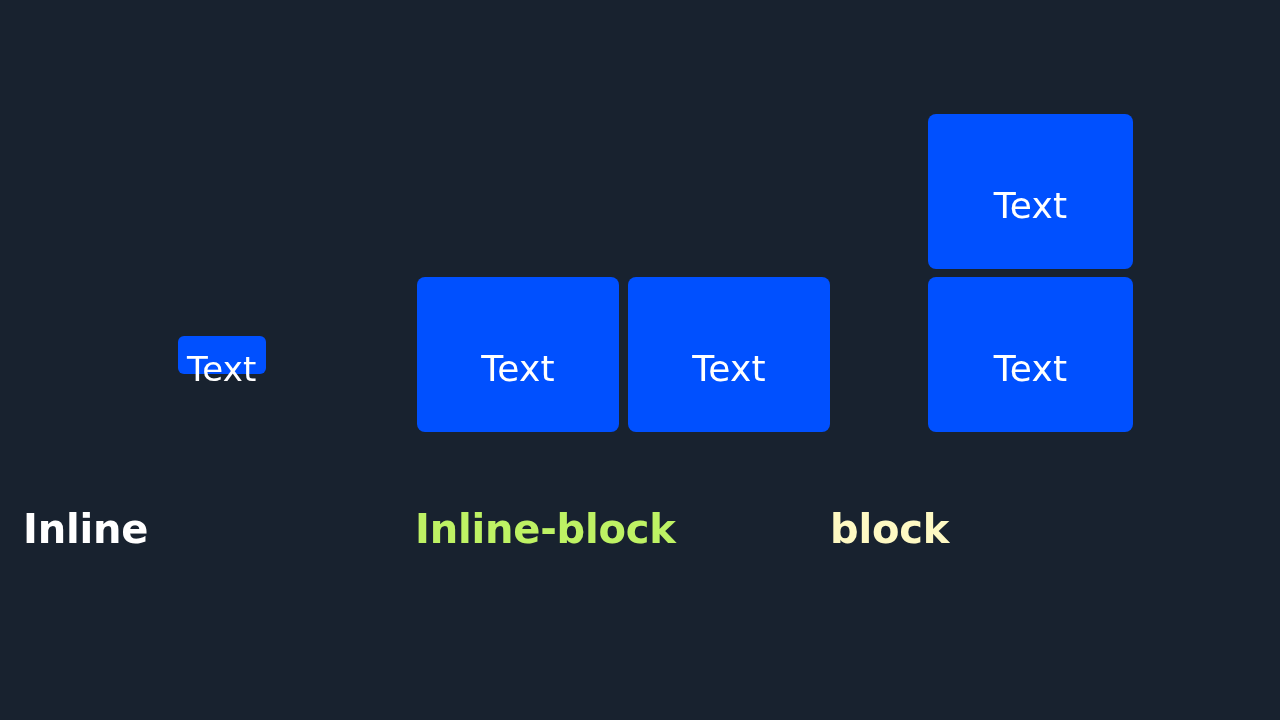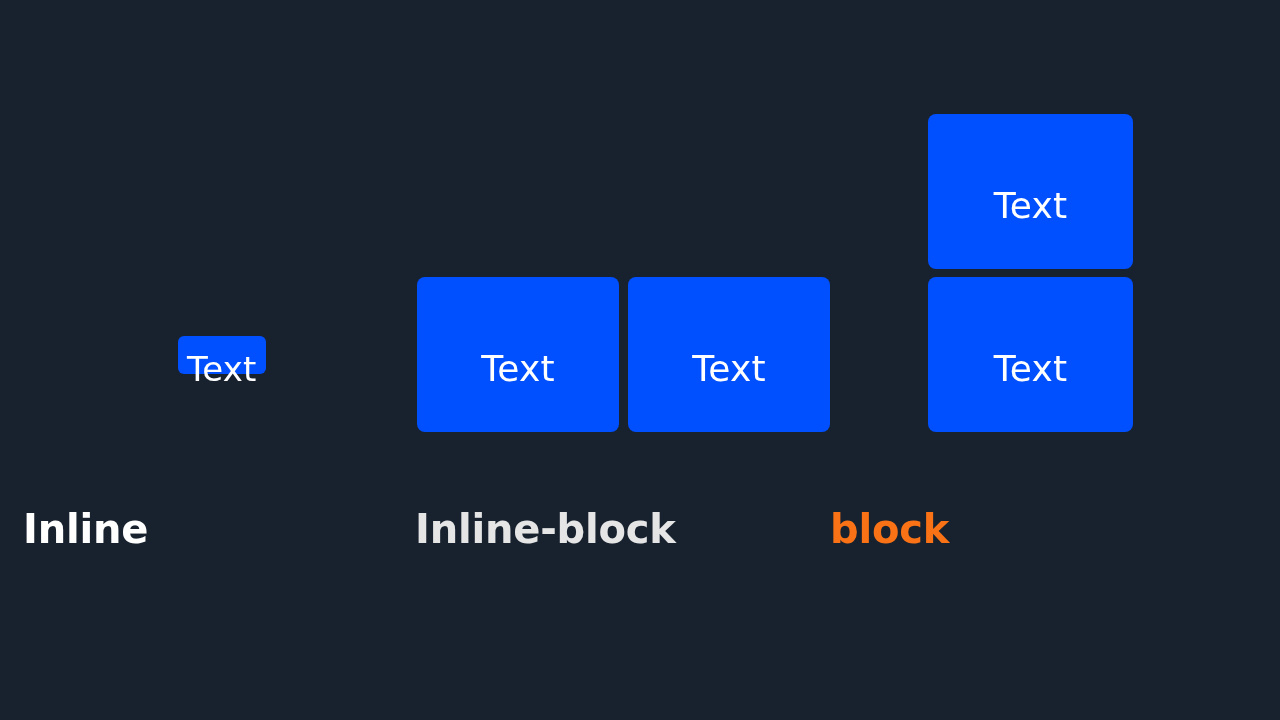--- a/index.html
+++ b/index.html
@@ -152,17 +152,17 @@
     <div class="box" style="background: rgb(0, 80, 255);">
       <span class="box-label" style="color: rgb(255, 255, 255);">Text</span>
     </div>
     <div class="box" style="background: rgb(0, 80, 255);">
       <span class="box-label" style="color: rgb(255, 255, 255);">Text</span>
     </div>
   </div>
 
   <div class="caption" id="caption-inline" style="color: rgb(255, 255, 255);">Inline</div>
 
-  <div class="caption" id="caption-inlineblock" style="color: #e5e5e5;">Inline-block</div>
+  <div class="caption" id="caption-inlineblock" style="color: #bef264;">Inline-block</div>
 
-  <div class="caption" id="caption-block" style="color: #f97316;">block</div>
+  <div class="caption" id="caption-block" style="color: #fef9c3;">block</div>
 
 </div>
 
 </body></html>

